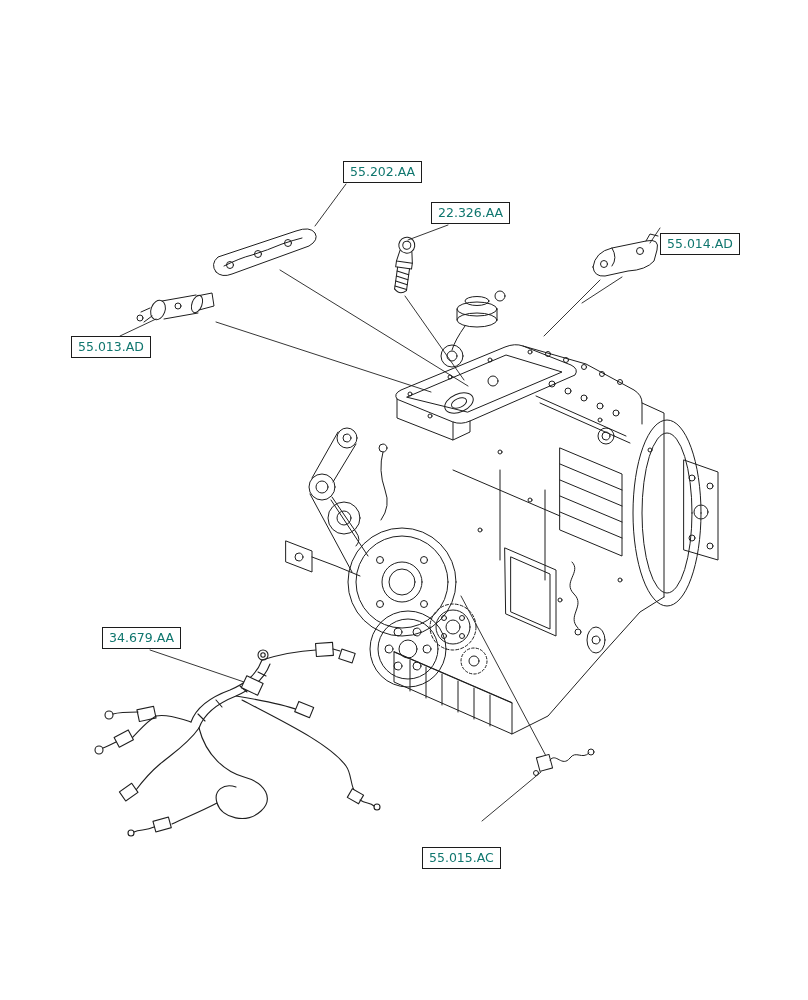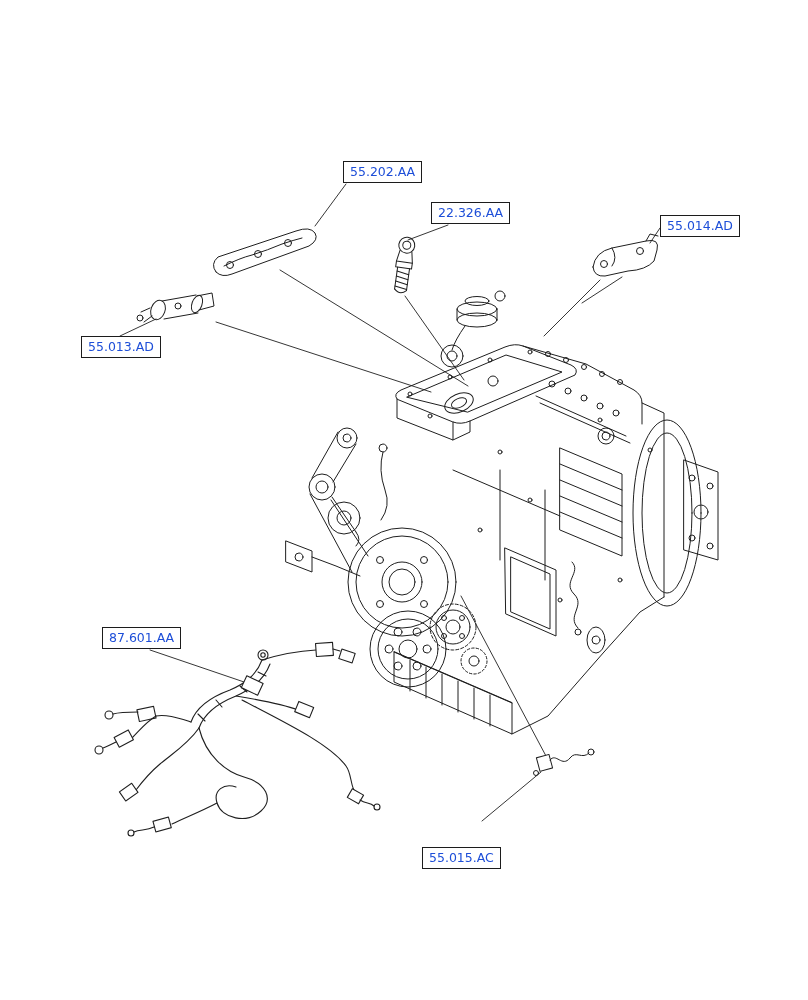--- a/index.html
+++ b/index.html
@@ -3,34 +3,34 @@
 <meta charset="utf-8">
 <style>
   html,body{margin:0;padding:0;background:#ffffff;}
   .canvas{
     position:relative;width:808px;height:1000px;background:#ffffff;
     font-family:"DejaVu Sans","Liberation Sans",sans-serif;overflow:hidden;
   }
   .canvas svg{position:absolute;left:0;top:0;}
   .part-label{
     position:absolute;border:1.4px solid #1c1c1c;background:#ffffff;
-    padding:2px 6px;font-size:12.5px;color:#1d4ed8;white-space:nowrap;line-height:1.25;
+    padding:2px 6px;font-size:12.5px;color:#0f766e;white-space:nowrap;line-height:1.25;
     z-index:2;
   }
 </style>
 </head>
 <body>
 
 <div class="canvas">
 
   <div class="part-label" style="left:343px;top:161px">55.202.AA</div>
   <div class="part-label" style="left:431px;top:202px">22.326.AA</div>
-  <div class="part-label" style="left:660px;top:215px">55.014.AD</div>
-  <div class="part-label" style="left:81px;top:336px">55.013.AD</div>
-  <div class="part-label" style="left:102px;top:627px">87.601.AA</div>
+  <div class="part-label" style="left:660px;top:233px">55.014.AD</div>
+  <div class="part-label" style="left:71px;top:336px">55.013.AD</div>
+  <div class="part-label" style="left:102px;top:627px">34.679.AA</div>
   <div class="part-label" style="left:422px;top:847px">55.015.AC</div>
 
   <svg width="808" height="1000" viewBox="0 0 808 1000">
     <g stroke="#1f1f1f" fill="none" stroke-width="1" stroke-linecap="round" stroke-linejoin="round">
 
       <g stroke-width="0.9">
         <path d="M346,184 L315,226"></path>
         <path d="M280,270 L468,386"></path>
         <path d="M448,225 L408,240"></path>
         <path d="M405,296 L464,380"></path>

